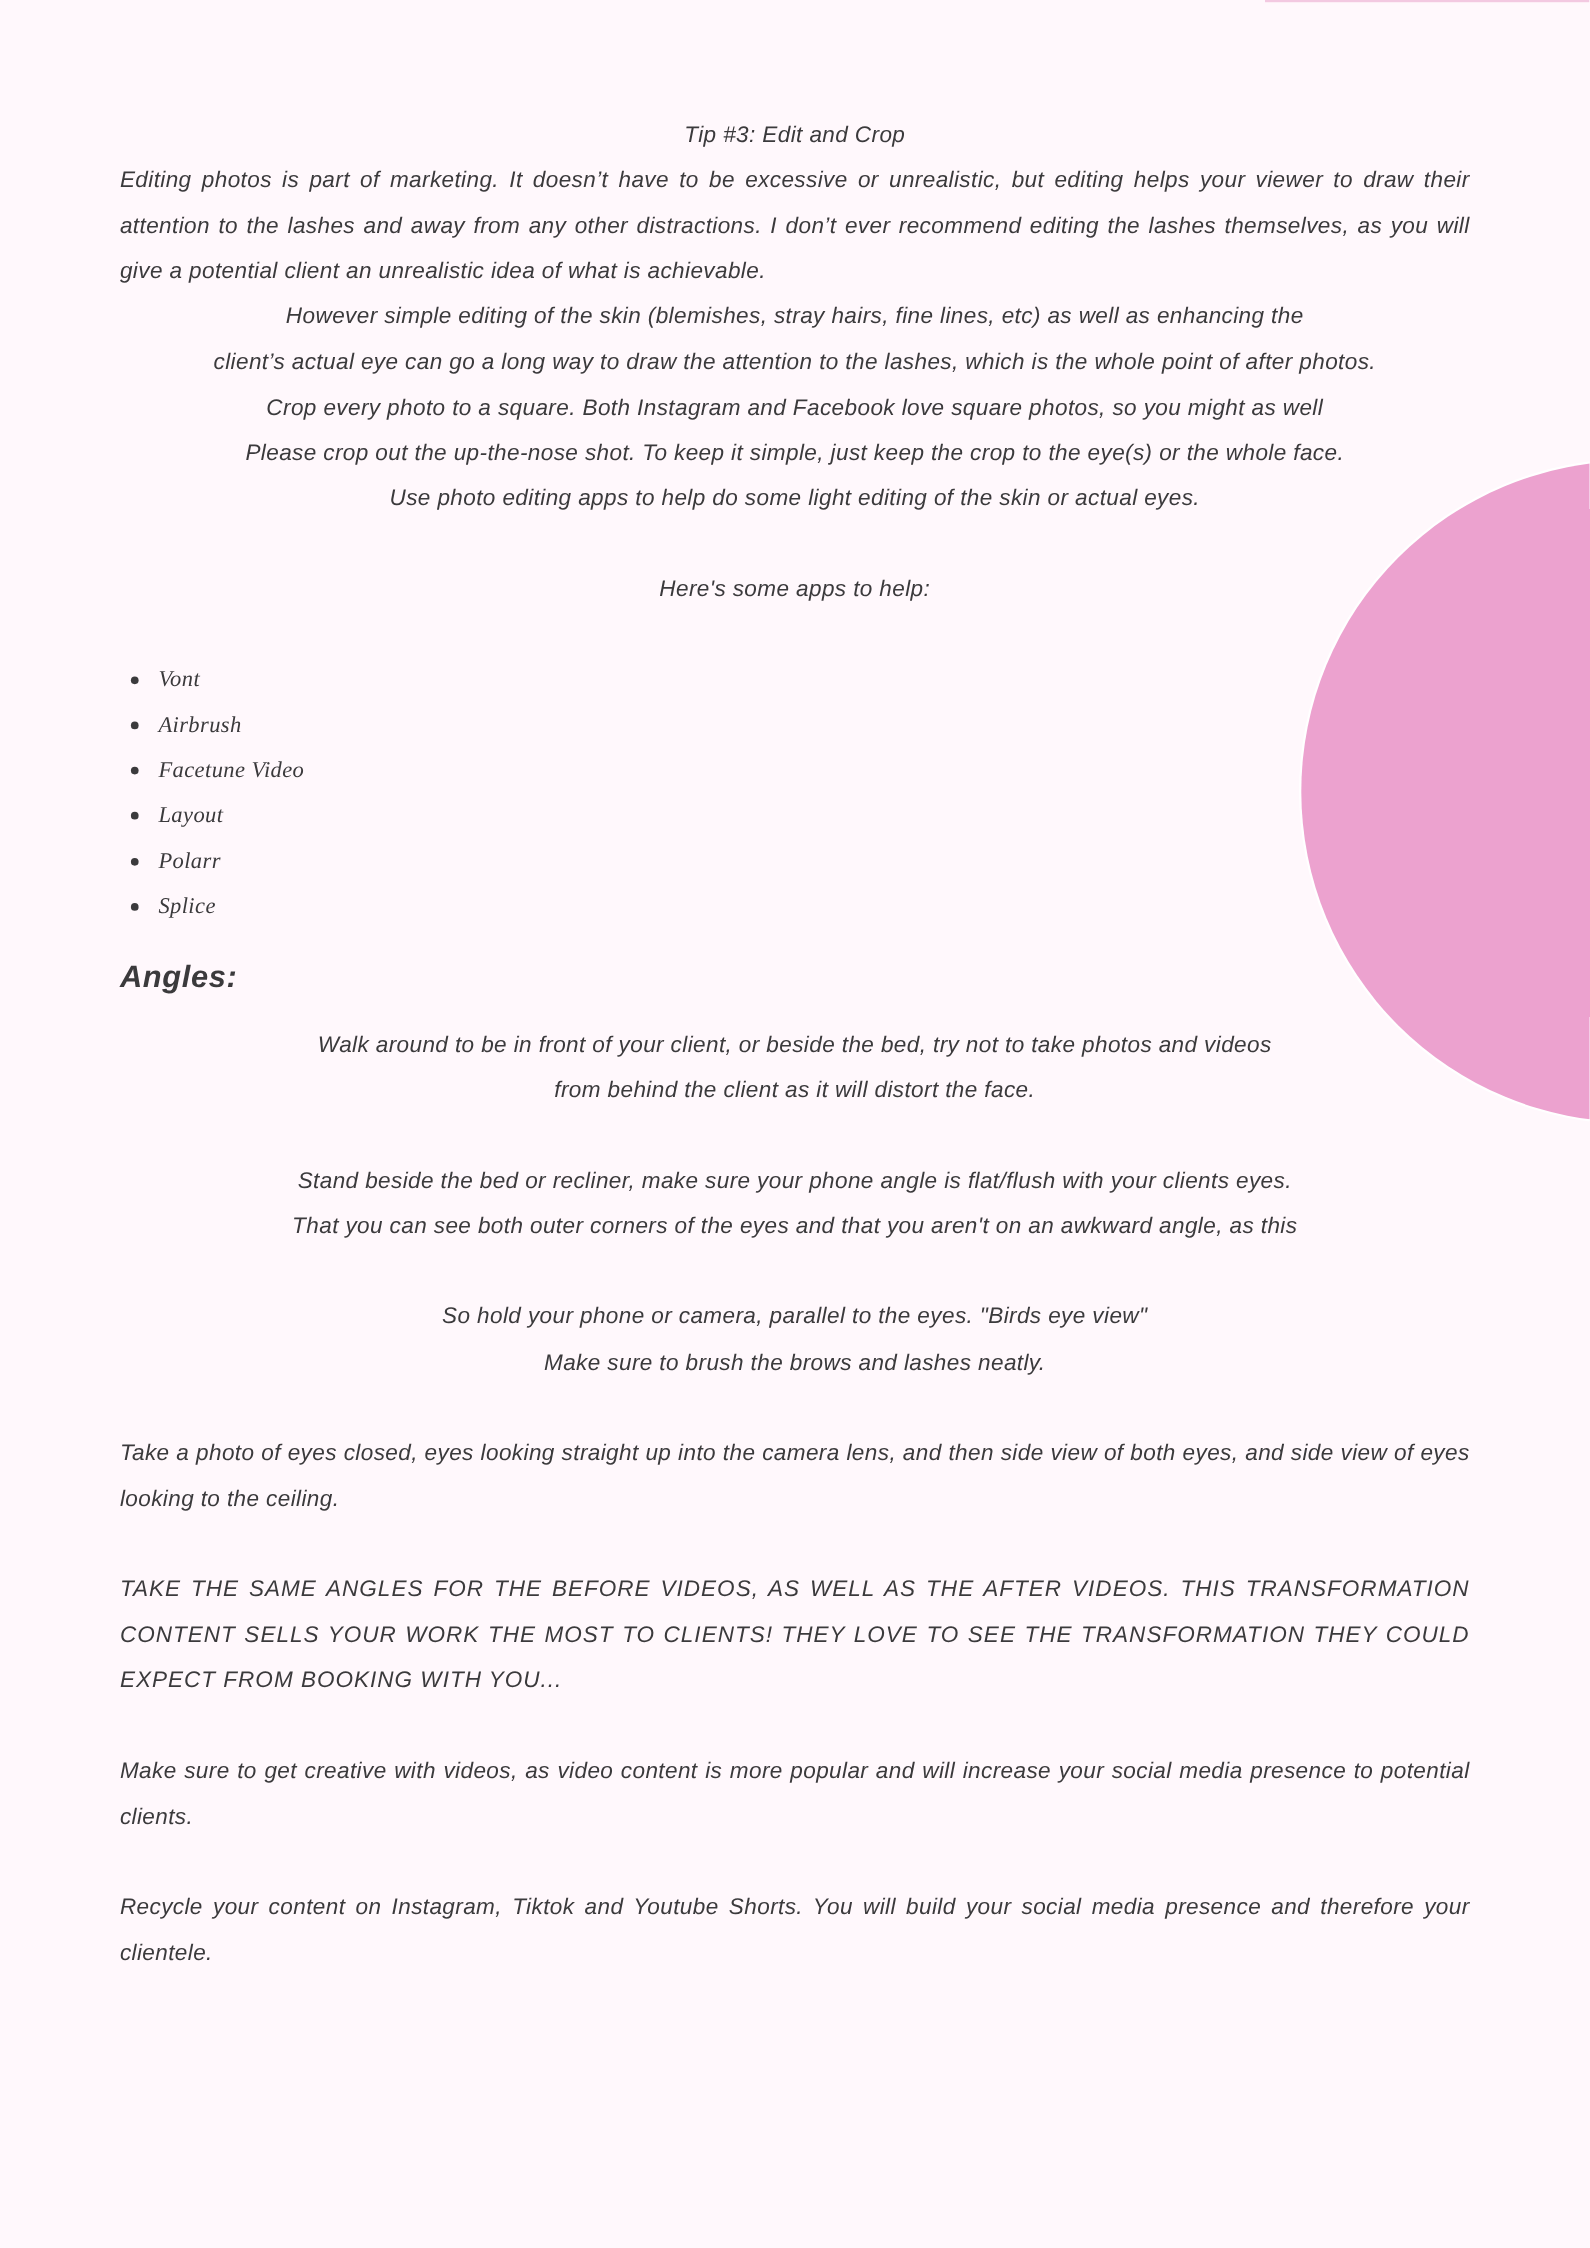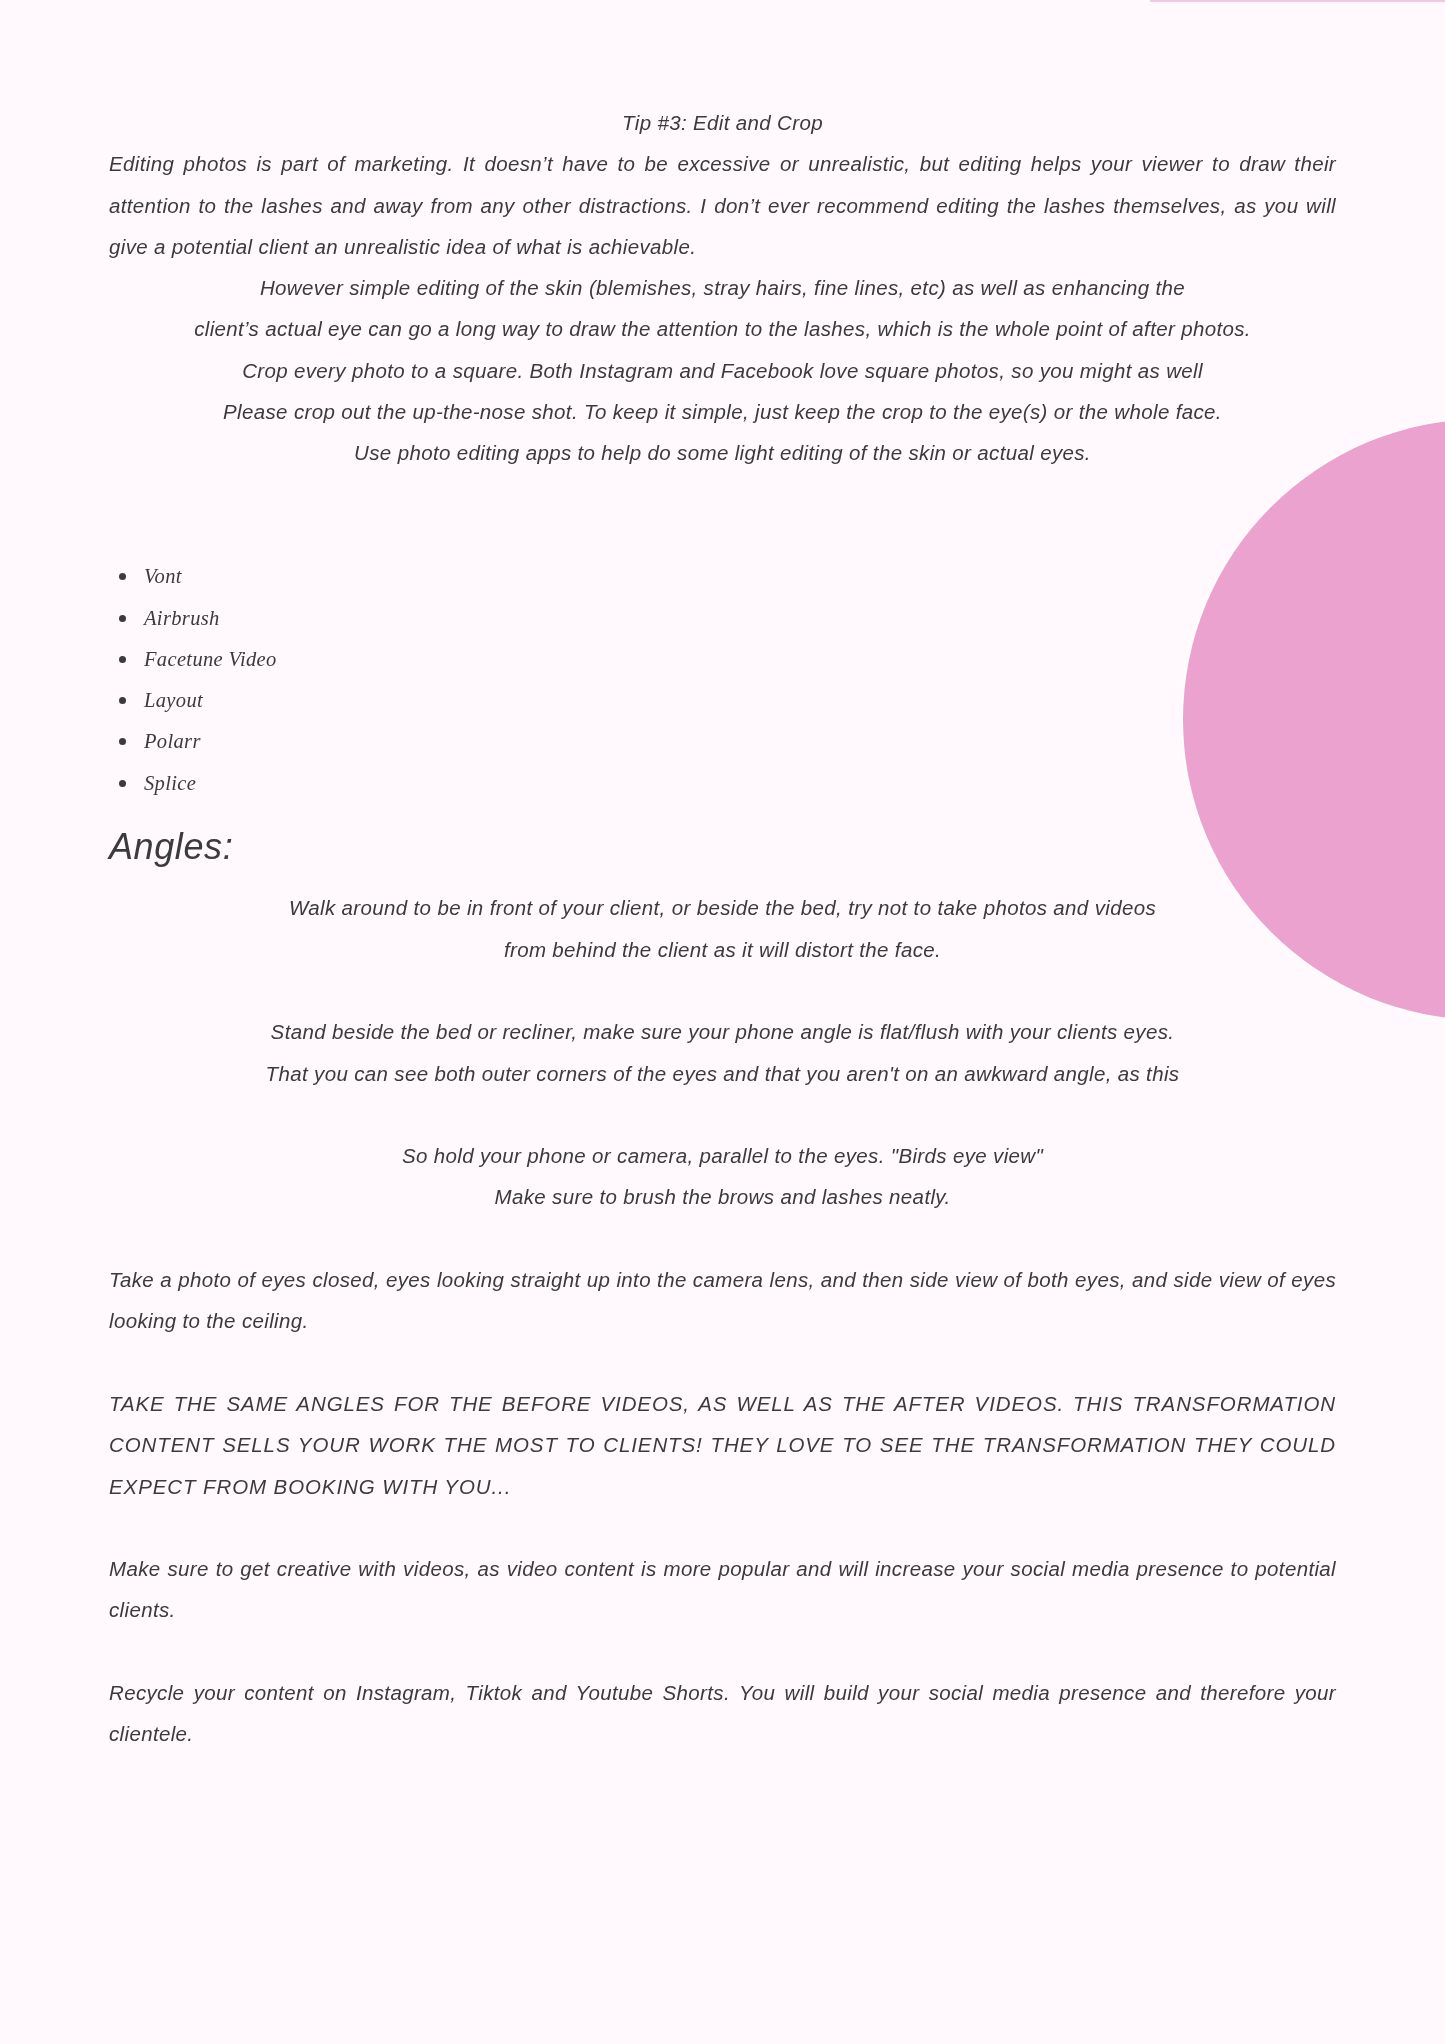--- a/index.html
+++ b/index.html
@@ -70,22 +70,22 @@
     .bullet {
       position: absolute;
       left: 10px;
       top: 17px;
       width: 7px;
       height: 7px;
       border-radius: 50%;
       background: #3b3a3c;
     }
     .section-heading {
-      font-size: 36px;
-      font-weight: normal;
+      font-size: 28px;
+      font-weight: bold;
       margin: 0;
       line-height: 41.3px;
       padding-top: 22px;
       padding-bottom: 20px;
       letter-spacing: 0.6px;
     }
     .caps {
       letter-spacing: 0.9px;
     }
   </style>
@@ -99,20 +99,21 @@
 
   <span class="line">Tip #3: Edit and Crop</span>
   <p class="para">Editing photos is part of marketing. It doesn’t have to be excessive or unrealistic, but editing helps your viewer to draw their attention to the lashes and away from any other distractions. I don’t ever recommend editing the lashes themselves, as you will give a potential client an unrealistic idea of what is achievable.</p>
   <span class="line">However simple editing of the skin (blemishes, stray hairs, fine lines, etc) as well as enhancing the</span>
   <span class="line">client’s actual eye can go a long way to draw the attention to the lashes, which is the whole point of after photos.</span>
   <span class="line">Crop every photo to a square. Both Instagram and Facebook love square photos, so you might as well</span>
   <span class="line">Please crop out the up-the-nose shot. To keep it simple, just keep the crop to the eye(s) or the whole face.</span>
   <span class="line">Use photo editing apps to help do some light editing of the skin or actual eyes.</span>
 
   <div class="gap"></div>
+  <span class="line">Here's some apps to help:</span>
   <div class="gap"></div>
 
   <ul class="app-list">
     <li class="app-item"><span class="bullet"></span><span>Vont</span></li>
     <li class="app-item"><span class="bullet"></span><span>Airbrush</span></li>
     <li class="app-item"><span class="bullet"></span><span>Facetune Video</span></li>
     <li class="app-item"><span class="bullet"></span><span>Layout</span></li>
     <li class="app-item"><span class="bullet"></span><span>Polarr</span></li>
     <li class="app-item"><span class="bullet"></span><span>Splice</span></li>
   </ul>

